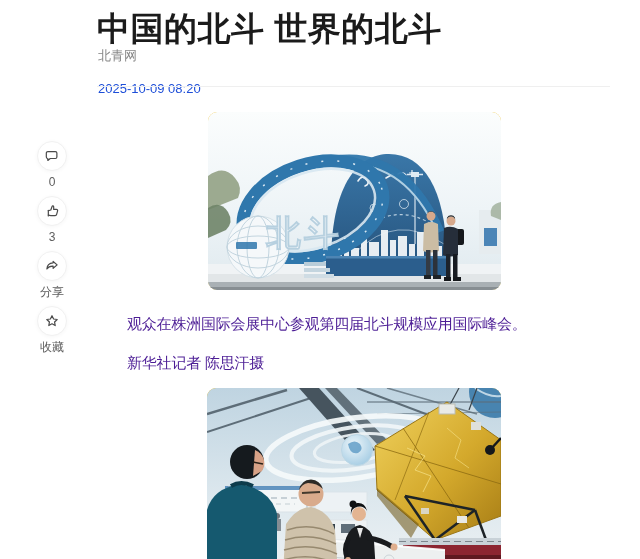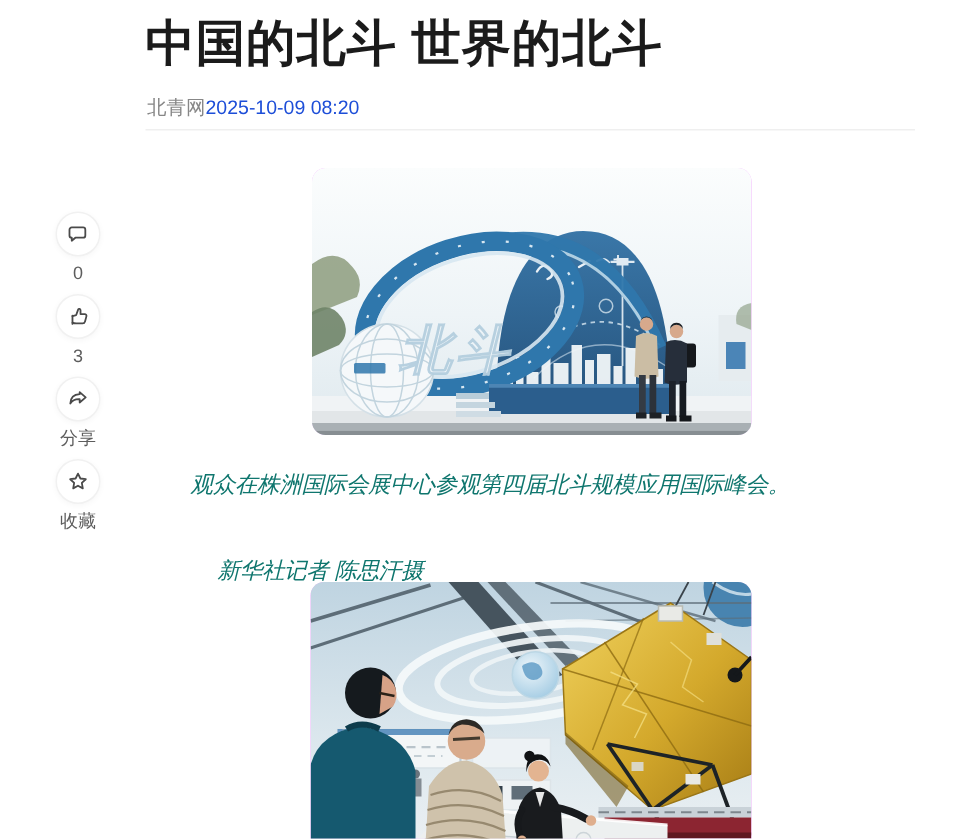--- a/index.html
+++ b/index.html
@@ -6,22 +6,22 @@
   body{
     width:640px;height:559px;overflow:hidden;position:relative;
     background:#ffffff;
     font-family:"Liberation Sans","DejaVu Sans",sans-serif;
   }
   .page-title{
     position:absolute;left:97px;top:13px;margin:0;
     font-size:33px;line-height:32px;font-weight:bold;color:#1b1b1b;letter-spacing:.5px;
   }
   .byline{
-    position:absolute;left:98px;top:64px;display:flex;
-    font-size:13px;line-height:15px;
+    position:absolute;left:98px;top:48px;display:flex;gap:18px;
+    font-size:13px;line-height:15px;flex-direction:column;
   }
   .byline .source{color:#878787;}
   .byline .time{color:#1d4ed8;}
   .divider{position:absolute;left:97px;top:86px;width:513px;height:1px;background:#efefef;}
 
   
   .actions{
     position:absolute;left:24px;top:141px;width:56px;
     display:flex;flex-direction:column;align-items:center;gap:7px;
   }
@@ -29,26 +29,26 @@
   .action .circle{
     width:30px;height:30px;border-radius:50%;
     border:1px solid #f1f1f1;background:#fff;
     display:flex;align-items:center;justify-content:center;
     box-shadow:0 1px 4px rgba(0,0,0,.04);cursor:pointer;padding:0;
   }
   .action .circle svg{display:block;}
   .action .label{margin-top:4px;font-size:12px;line-height:14px;color:#5d5d5d;}
 
   
-  .fig{position:absolute;overflow:hidden;border-radius:9px;background:#f0abfc;font-style:italic;}
+  .fig{position:absolute;overflow:hidden;border-radius:9px;background:#eab308;}
   .fig svg{display:block;}
   .fig1{left:208px;top:112px;width:293px;height:178px;}
   .fig2{left:207px;top:388px;width:294px;height:185px;}
 
-  .caption{position:absolute;left:127px;font-size:15px;line-height:19px;color:#0f766e;letter-spacing:-.2px;font-style:italic;}
+  .caption{position:absolute;left:127px;font-size:15px;line-height:19px;color:#4c1d95;letter-spacing:-.2px;}
   .caption1{top:314px;}
   .caption2{top:353px;}
 </style>
 </head>
 <body>
 
 <h1 class="page-title">中国的北斗 世界的北斗</h1>
 
 <div class="byline">
   <span class="source">北青网</span>
@@ -194,21 +194,21 @@
       <path d="M236 116 Q243 113 250 117 L250 143 Q242 146 235 143 Z" fill="#262e3a"></path>
       <rect x="238" y="142" width="4.5" height="24" fill="#1d222a"></rect>
       <rect x="245" y="142" width="4.5" height="24" fill="#171b21"></rect>
       <rect x="236" y="165" width="7" height="4" fill="#14171b"></rect>
         <rect x="245" y="165" width="8" height="4" fill="#14171b"></rect>
     </g>
   </svg>
 </figure>
 
 <p class="caption caption1" style="margin:0;">观众在株洲国际会展中心参观第四届北斗规模应用国际峰会。</p>
-<p class="caption caption2" style="margin:18px;">新华社记者 陈思汗摄</p>
+<p class="caption caption2" style="margin:0;">新华社记者 陈思汗摄</p>
 
 <figure class="fig fig2" style="margin:0;">
   <svg width="294" height="185" viewBox="0 0 294 185">
     <defs>
       <linearGradient id="hallG" x1="0" y1="0" x2="0" y2="1">
         <stop offset="0" stop-color="#bfd4e1"></stop>
           <stop offset=".6" stop-color="#dde8ee"></stop>
           <stop offset="1" stop-color="#edf1f3"></stop>
       </linearGradient>
       <linearGradient id="goldG" x1="0" y1="0" x2="1" y2="1">

